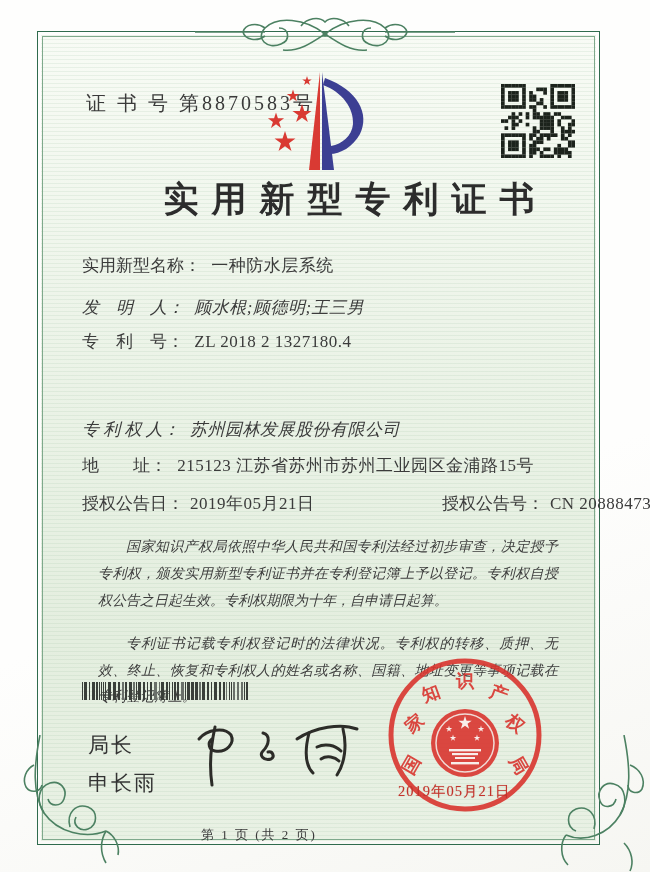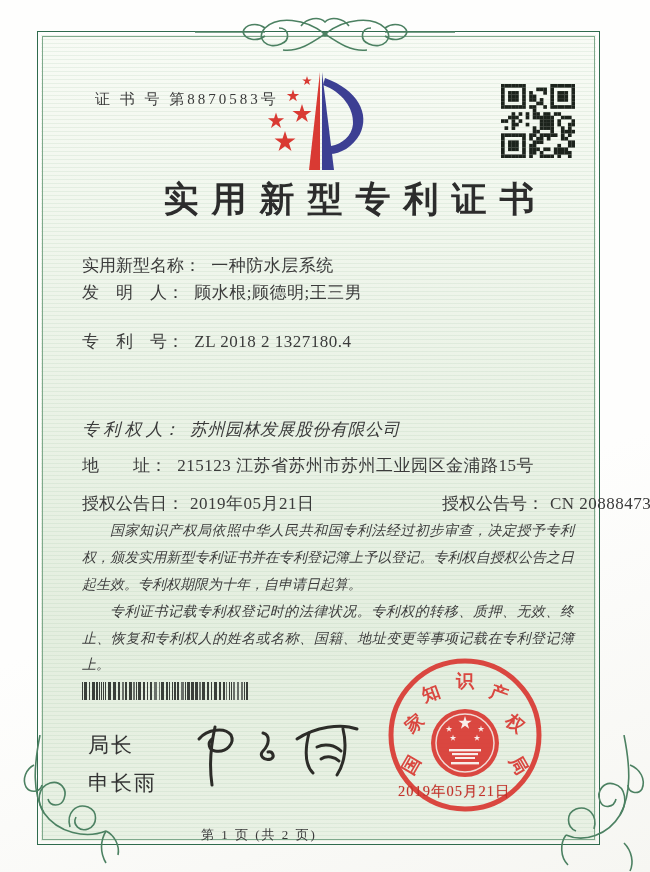--- a/index.html
+++ b/index.html
@@ -26,43 +26,43 @@
   .border-outer{
     position:absolute;left:37px;top:31px;width:561px;height:812px;
     border:1.6px solid #2f6b4d;
   }
   .border-inner{
     position:absolute;left:42px;top:36px;width:551px;height:802px;
     border:1px solid #7fa98c;
   }
   .ornament{position:absolute;pointer-events:none;}
   .cert-no{
-    position:absolute;left:95px;top:90px;
-    font-size:15px;color:#3a3a3a;letter-spacing:3px;text-align:center;
+    position:absolute;left:86px;top:90px;
+    font-size:20px;color:#3a3a3a;letter-spacing:3px;text-align:center;
   }
   .logo{position:absolute;left:258px;top:66px;}
   .qr{position:absolute;left:501px;top:84px;}
   .title{
     position:absolute;left:0;top:176px;width:650px;
     text-align:center;font-size:35px;font-weight:bold;color:#2c2c2c;
     letter-spacing:13px;text-indent:13px;margin:0;padding-left:24px;
   }
   .field{
     position:absolute;left:82px;width:480px;
     font-size:17px;color:#3b3b3b;white-space:nowrap;
   }
   .field .label{display:inline-block;}
   .field .value{margin-left:6px;letter-spacing:0.5px;}
   .grant-right{position:absolute;left:360px;top:0;text-align:center;}
   .body-text{
     position:absolute;left:82px;top:518px;width:492px;
     font-size:14px;line-height:1.92;color:#3d3d3d;
     text-align:justify;font-style:italic;
   }
-  .body-text p{margin:0;text-indent:2em;}
+  .body-text p{margin:16px;text-indent:2em;}
   .barcode{position:absolute;left:82px;top:682px;}
   .director{
     position:absolute;left:88px;top:727px;
     font-size:21px;color:#333;letter-spacing:2px;line-height:1.8;
   }
   .signature{position:absolute;left:185px;top:705px;}
   .seal{position:absolute;left:385px;top:655px;opacity:0.9;}
   .seal-date{
     position:absolute;left:398px;top:782px;width:150px;
     font-size:14.5px;color:#c2332b;letter-spacing:1px;white-space:nowrap;
@@ -359,21 +359,21 @@
       <rect x="16" y="20" width="1.04" height="1.04" fill="#1c231c"></rect>
       <rect x="19" y="20" width="1.04" height="1.04" fill="#1c231c"></rect>
     </svg>
 
   <h1 class="title">实用新型专利证书</h1>
 
   <div class="field" style="top:254px;">
     <span class="label">实用新型名称：</span>
     <span class="value">一种防水层系统</span>
   </div>
-  <div class="field" style="top:281px;">
+  <div class="field" style="top:296px;font-style:italic;">
     <span class="label">发　明　人：</span>
     <span class="value">顾水根;顾德明;王三男</span>
   </div>
   <div class="field" style="top:330px;">
     <span class="label">专　利　号：</span>
     <span class="value">ZL 2018 2 1327180.4</span>
   </div>
   <div class="field" style="top:418px;font-style:italic;">
     <span class="label">专 利 权 人：</span>
     <span class="value">苏州园林发展股份有限公司</span>

